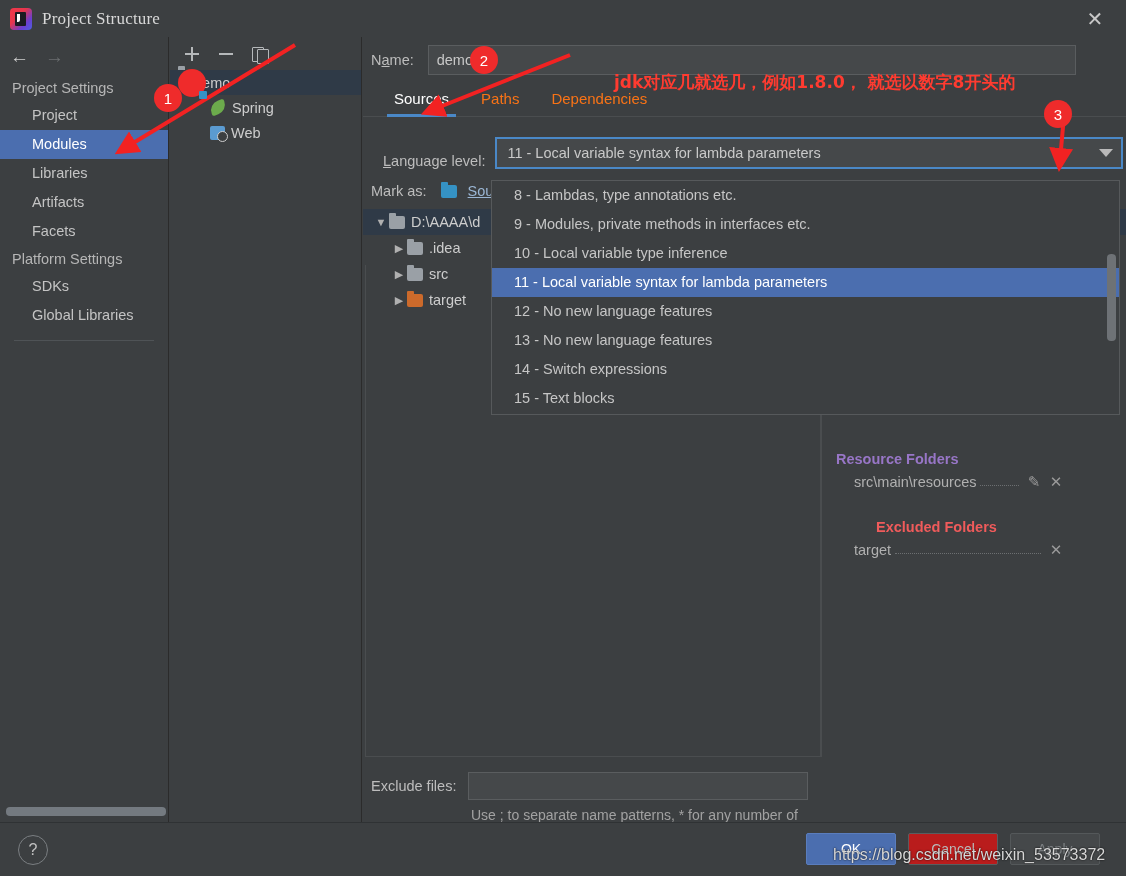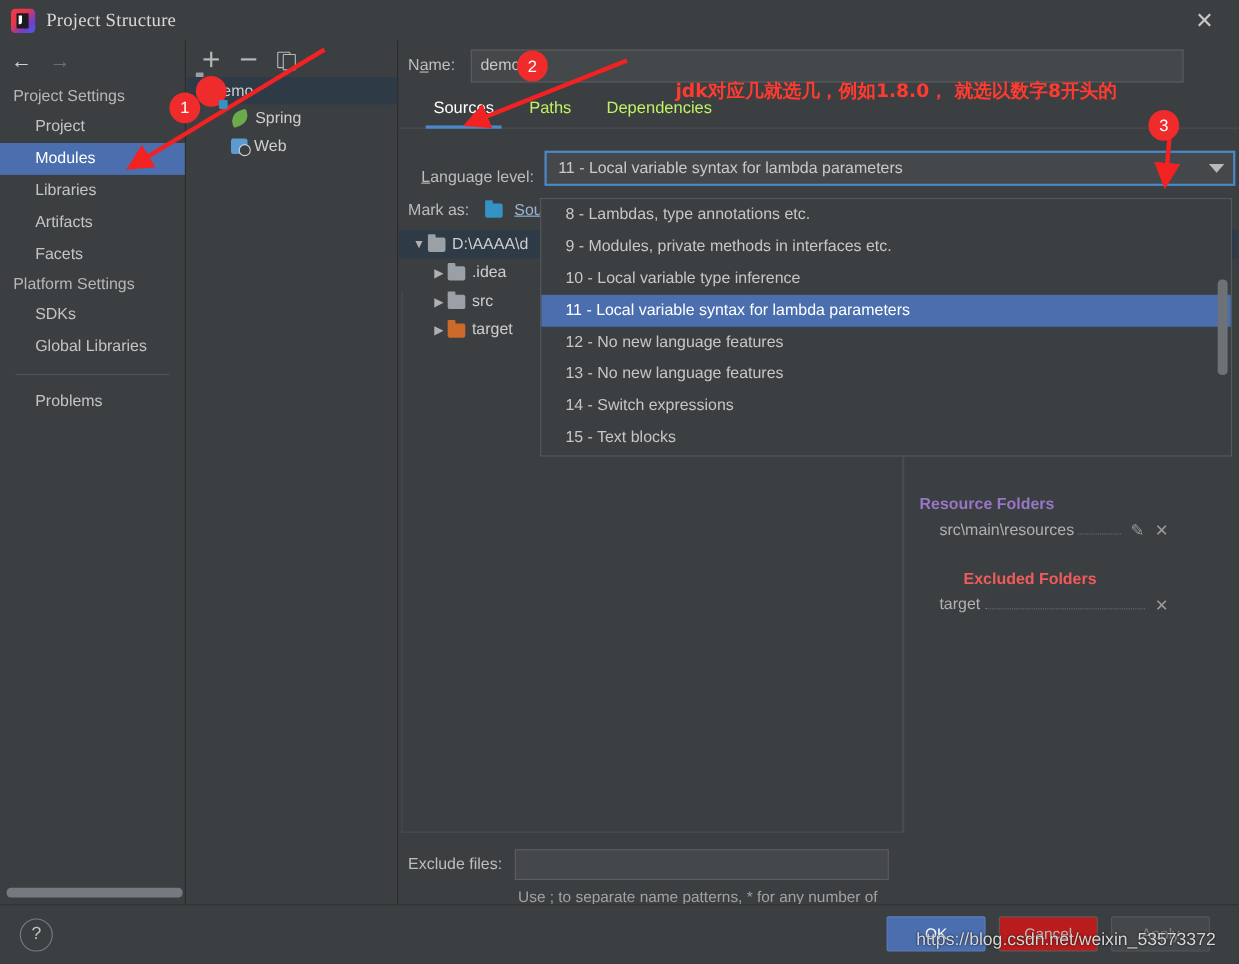--- a/index.html
+++ b/index.html
@@ -155,21 +155,21 @@
     background: #45484a; border: 1px solid #5a5d5f; color: #c8c8c8;
     font-size: 14.5px; font-family: "Liberation Sans", sans-serif;
     padding: 0 8px; line-height: 28px;
   }
 
   .tabs {
     display: flex; align-items: flex-end; gap: 0; height: 34px;
     padding-left: 15px; border-bottom: 1px solid #4a4d4f;
   }
   .tab {
-    font-size: 15px; color: #bef264; padding: 0 16px 9px 16px; position: relative;
+    font-size: 15px; color: #f97316; padding: 0 16px 9px 16px; position: relative;
   }
   .tab.active { color: #ffffff; }
   .tab.active::after {
     content: ""; position: absolute; left: 9px; right: 9px; bottom: -1px; height: 3px;
     background: #4a88c7;
   }
 
   .langrow {
     display: flex; align-items: flex-end; height: 46px; padding-left: 20px; margin-top: 6px;
   }
@@ -311,21 +311,20 @@
     <div class="side-item selected">Modules</div>
     <div class="side-item">Libraries</div>
     <div class="side-item">Artifacts</div>
     <div class="side-item">Facets</div>
 
     <div class="side-group">Platform Settings</div>
     <div class="side-item">SDKs</div>
     <div class="side-item">Global Libraries</div>
 
     <div class="side-sep"></div>
-    <div class="side-item">Problems</div>
 
     <div class="side-hscroll"></div>
   </div>
 
   <div class="modpanel">
     <div class="mod-toolbar">
       <span class="tb-icon ic-plus"></span>
       <span class="tb-icon ic-minus"></span>
       <span class="tb-icon ic-copy"></span>
     </div>

